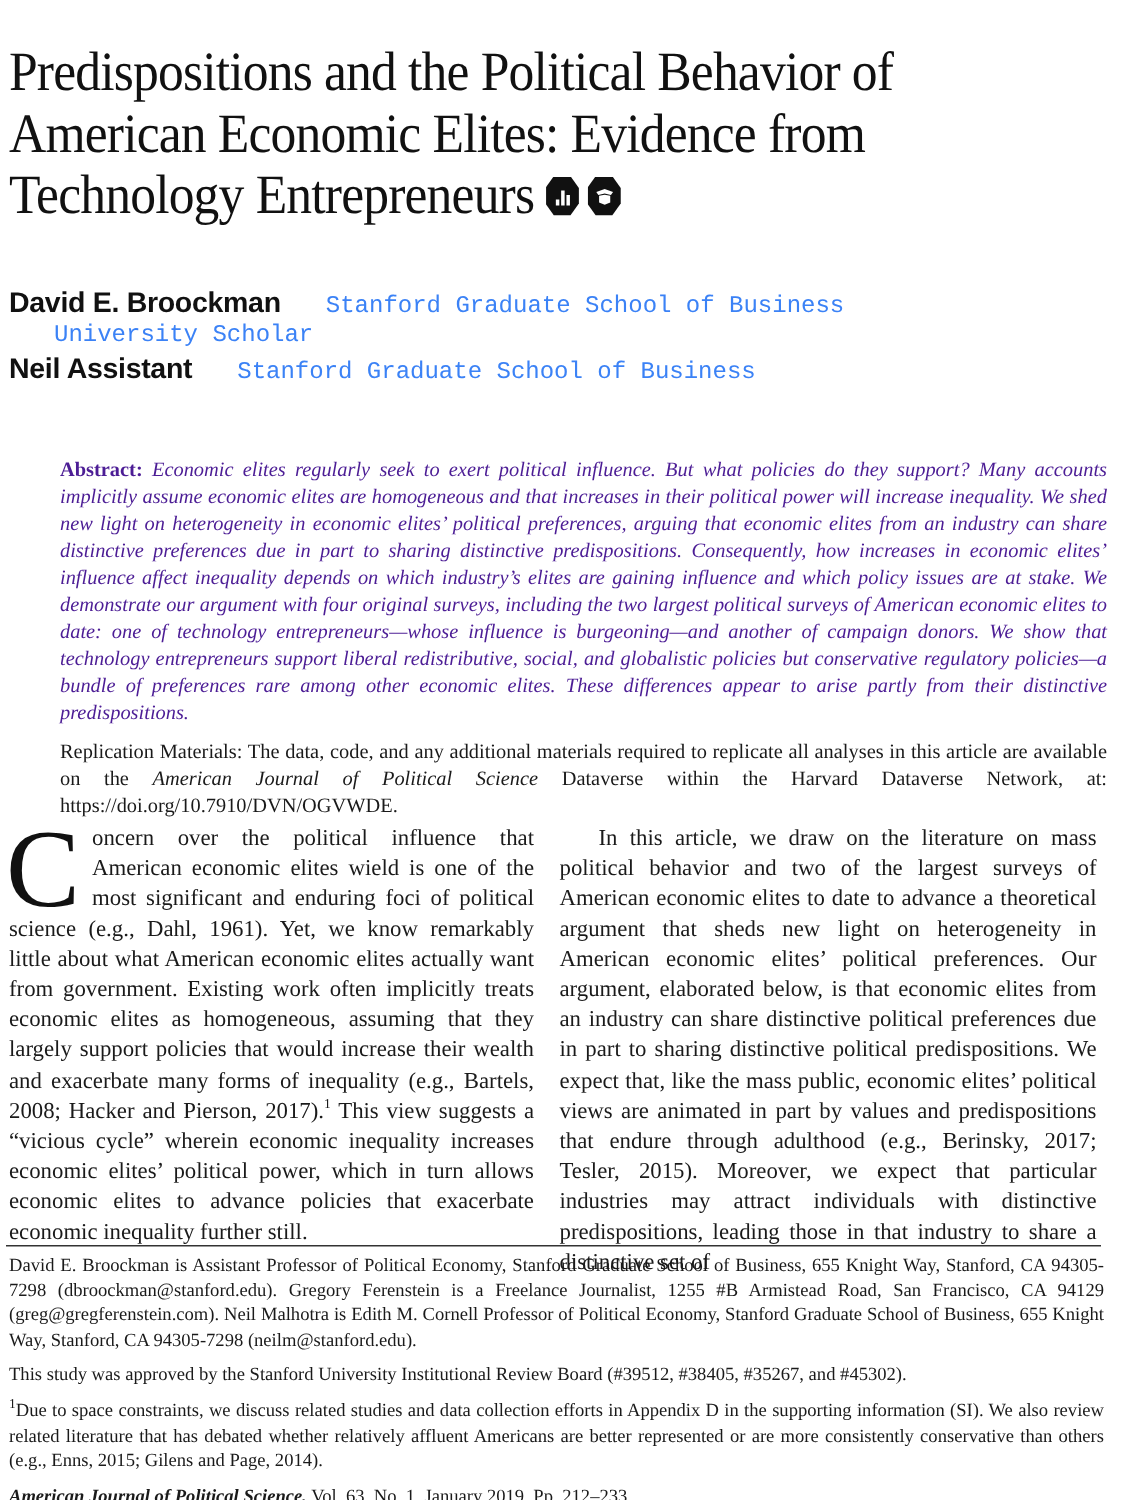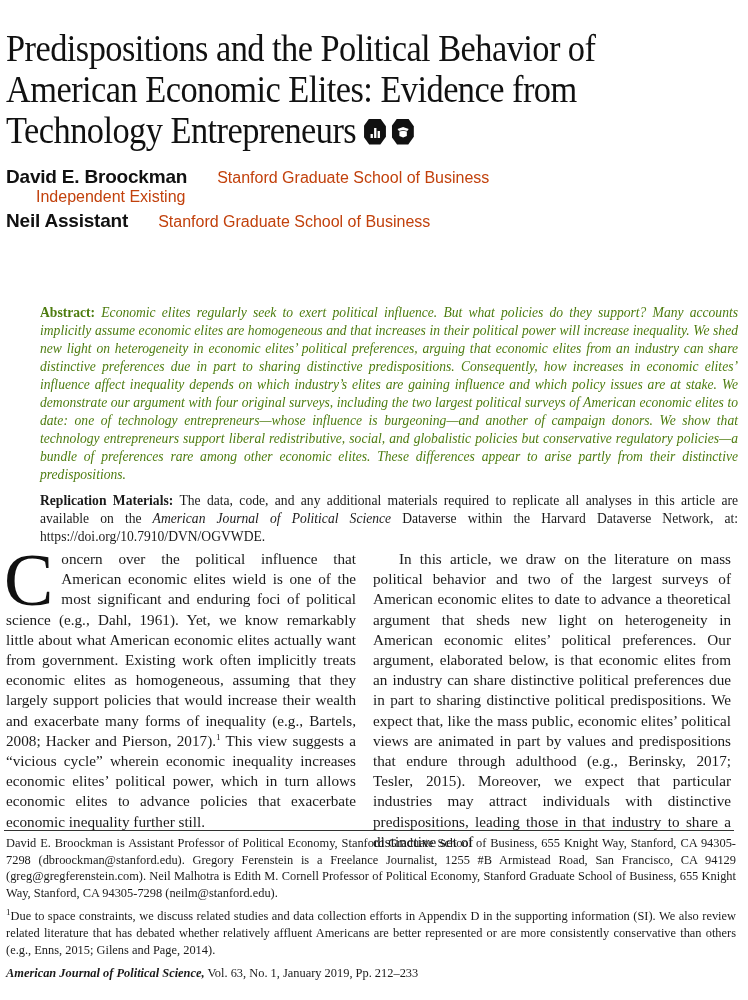--- a/index.html
+++ b/index.html
@@ -18,42 +18,42 @@
     .title .line { display: block; white-space: nowrap; }
     .title-icons { display: inline-flex; gap: 6px; vertical-align: middle; margin-left: 8px; position: relative; top: -3px; }
     .hex {
       width: 24px; height: 26px; background: #111;
       clip-path: polygon(25% 0, 75% 0, 100% 30%, 100% 70%, 75% 100%, 25% 100%, 0 70%, 0 30%);
       border-radius: 4px;
       display: inline-flex; align-items: center; justify-content: center;
     }
     .hex svg { width: 14px; height: 14px; }
 
-    .authors { position: absolute; left: 6px; top: 166px; }
+    .authors { position: absolute; left: 6px; top: 192px; }
     .author-row { display: flex; align-items: baseline; height: 22px; }
     .author-name {
       font-family: "Liberation Sans", "DejaVu Sans", sans-serif;
       font-weight: bold; font-size: 19px; color: #111; letter-spacing: -0.2px;
     }
     .author-aff {
-      font-family: Liberation Sans, sans-serif;
-      font-size: 16px; color: #c2410c; margin-left: 30px;
+      font-family: Liberation Mono, monospace;
+      font-size: 16px; color: #3b82f6; margin-left: 30px;
     }
 
     .abstract {
       position: absolute; left: 40px; top: 290px; width: 698px;
-      font-size: 13.6px; line-height: 18.1px; text-align: justify; color: #4d7c0f;
+      font-size: 13.6px; line-height: 18.1px; text-align: justify; color: #4c1d95;
     }
     .abstract .label { font-weight: bold; font-style: normal; }
     .abstract .body { font-style: italic; }
     .replication {
       position: absolute; left: 40px; top: 478px; width: 698px;
       font-size: 13.6px; line-height: 18.3px; text-align: justify; color: #1a1a1a;
     }
-    .replication .label { font-weight: bold; }
+    .replication .label { font-weight: normal; }
     .replication em { }
 
     .col {
       position: absolute; top: 549px; font-size: 15.2px; line-height: 20.2px;
       text-align: justify; color: #1a1a1a; hyphens: manual;
     }
     .col-left { left: 6px; width: 350px; }
     .col-right { left: 373px; width: 358px; }
     .dropcap {
       float: left; font-size: 74px; line-height: 58px; margin: 2px 8px 0 -2px;
@@ -96,21 +96,21 @@
         </span>
       </span></span>
 </h1>
 
 <div class="authors">
   <div class="author-row">
     <span class="author-name">David E. Broockman</span>
     <span class="author-aff">Stanford Graduate School of Business</span>
   </div>
   <div class="author-row">
-    <span class="author-aff">Independent Existing</span>
+    <span class="author-aff">University Scholar</span>
   </div>
   <div class="author-row">
     <span class="author-name">Neil Assistant</span>
     <span class="author-aff">Stanford Graduate School of Business</span>
   </div>
 </div>
 
 <p class="abstract">
   <span class="label">Abstract:</span>
   <span class="body">Economic elites regularly seek to exert political influence. But what policies do they support? Many accounts implicitly assume economic elites are homogeneous and that increases in their political power will increase inequality. We shed new light on heterogeneity in economic elites’ political preferences, arguing that economic elites from an industry can share distinctive preferences due in part to sharing distinctive predispositions. Consequently, how increases in economic elites’ influence affect inequality depends on which industry’s elites are gaining influence and which policy issues are at stake. We demonstrate our argument with four original surveys, including the two largest political surveys of American economic elites to date: one of technology entrepreneurs—whose influence is burgeoning—and another of campaign donors. We show that technology entrepreneurs support liberal redistributive, social, and globalistic policies but conservative regulatory policies—a bundle of preferences rare among other economic elites. These differences appear to arise partly from their distinctive predispositions.</span>
@@ -128,15 +128,16 @@
 </div>
 
 <div class="col col-right">
   <span class="indent"></span><span>In this article, we draw on the literature on mass political behavior and two of the largest surveys of American economic elites to date to advance a theoretical argument that sheds new light on heterogeneity in American economic elites’ political preferences. Our argument, elaborated below, is that economic elites from an industry can share distinctive political preferences due in part to sharing distinctive political predispositions. We expect that, like the mass public, economic elites’ political views are animated in part by values and predispositions that endure through adulthood (e.g., Berinsky, 2017; Tesler, 2015). Moreover, we expect that particular industries may attract individuals with distinctive predispositions, leading those in that industry to share a distinctive set of</span>
 </div>
 
 <div class="footrule"></div>
 
 <div class="footnotes">
   <p>David E. Broockman is Assistant Professor of Political Economy, Stanford Graduate School of Business, 655 Knight Way, Stanford, CA 94305-7298 (dbroockman@stanford.edu). Gregory Ferenstein is a Freelance Journalist, 1255 #B Armistead Road, San Francisco, CA 94129 (greg@gregferenstein.com). Neil Malhotra is Edith M. Cornell Professor of Political Economy, Stanford Graduate School of Business, 655 Knight Way, Stanford, CA 94305-7298 (neilm@stanford.edu).</p>
+  <p>This study was approved by the Stanford University Institutional Review Board (#39512, #38405, #35267, and #45302).</p>
   <p><sup>1</sup><span>Due to space constraints, we discuss related studies and data collection efforts in Appendix D in the supporting information (SI). We also review related literature that has debated whether relatively affluent Americans are better represented or are more consistently conservative than others (e.g., Enns, 2015; Gilens and Page, 2014).</span></p>
   <p class="journal-line"><span class="jname">American Journal of Political Science,</span><span> Vol. 63, No. 1, January 2019, Pp. 212–233</span></p>
 </div>
 
 </body></html>

